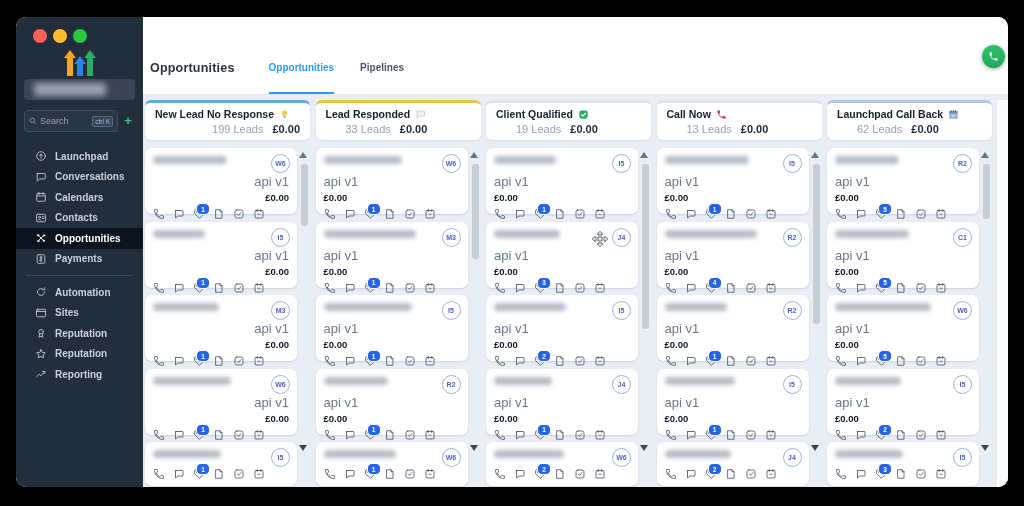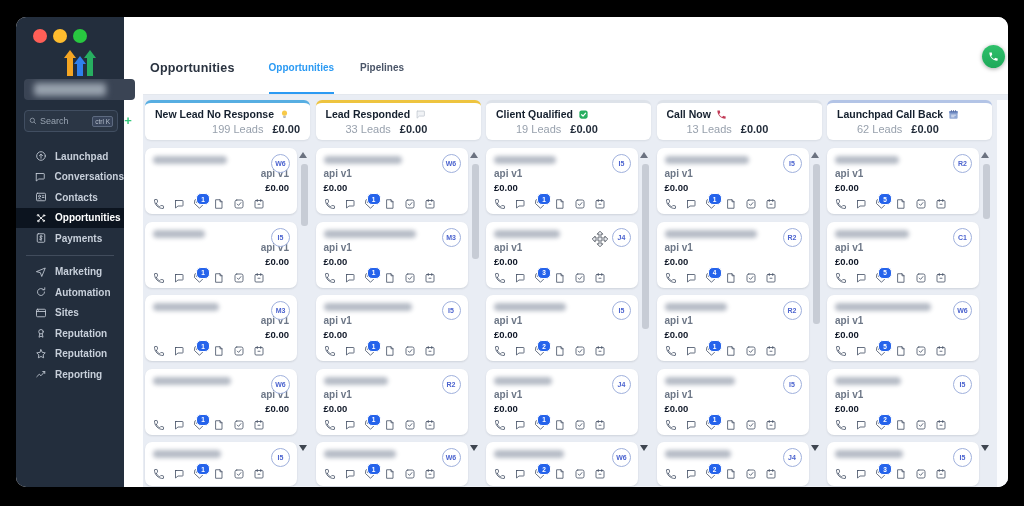--- a/index.html
+++ b/index.html
@@ -1,20 +1,20 @@
 <!DOCTYPE html>
 <html><head>
 <meta charset="utf-8">
 <style>
   html,body{margin:0;padding:0;width:1024px;height:506px;background:#000;overflow:hidden;
     font-family:"Liberation Sans","DejaVu Sans",sans-serif;-webkit-font-smoothing:antialiased;}
   .window{position:absolute;left:16px;top:17px;width:992px;height:470px;background:#fff;
     border-radius:10px;overflow:hidden;}
   
-  .sidebar{position:absolute;left:0;top:0;width:108px;height:100%;background:#232e3d;z-index:5;}
+  .sidebar{position:absolute;left:0;top:0;width:127px;height:100%;background:#232e3d;z-index:5;}
   .lights{position:absolute;left:17px;top:12px;display:flex;gap:6px;}
   .light{width:14px;height:14px;border-radius:50%;}
   .logo{position:absolute;left:44px;top:31px;width:40px;height:28px;}
   .account{position:absolute;left:8px;top:62px;width:111px;height:21px;background:#3a4454;border-radius:4px;overflow:hidden;}
   .account .blurbar{margin:4px 10px;height:13px;width:72px;background:#98a2ae;border-radius:3px;filter:blur(3px);}
   .searchrow{position:absolute;left:8px;top:94px;width:111px;height:20px;display:flex;align-items:center;gap:3px;}
   .searchbox{flex:1;height:20px;background:#2b3645;border:1px solid #414e61;border-radius:4px;
     display:flex;align-items:center;padding:0 4px;gap:3px;min-width:0;}
   .searchbox .ph{font-size:9px;color:#98a3b1;}
   .kbd{margin-left:auto;font-size:6.5px;color:#b3bcc9;border:1px solid #5d6a80;background:#38445a;
@@ -50,21 +50,21 @@
   .cicon svg{width:11px;height:11px;display:block;}
   .colmeta{font-size:11px;color:#98a1ad;margin-top:3px;margin-left:20px;}
   .colval{color:#1f2937;font-weight:700;margin-left:9px;}
   .card{position:absolute;left:0;width:152px;height:66px;background:#fff;border-radius:7px;
     box-shadow:0 1px 2px rgba(16,24,40,.12);padding:6px 8px;box-sizing:border-box;cursor:pointer;}
   .card.compact{height:44px;}
   .nameblur{height:8px;border-radius:4px;background:#b6bcc6;filter:blur(2.2px);margin-top:2px;}
   .avatar{position:absolute;right:7px;top:6px;width:17px;height:17px;border-radius:50%;
     border:1px solid #9fb0dc;color:#4b63cf;font-size:7px;font-weight:700;background:#fff;
     display:flex;align-items:center;justify-content:center;filter:blur(.4px);}
-  .apiv1{font-size:10px;color:#6d7787;margin-top:4px;font-weight:bold;}
+  .apiv1{font-size:13px;color:#6d7787;margin-top:10px;}
   .money{font-size:9.5px;font-weight:700;color:#101828;margin-top:3px;}
   .actions{display:flex;gap:8px;margin-top:5px;align-items:center;}
   .card.compact .actions{margin-top:10px;}
   .act{position:relative;display:flex;}
   .act svg{width:12px;height:12px;stroke:#4b576b;stroke-width:1.7;fill:none;stroke-linecap:round;stroke-linejoin:round;}
   .tagbadge{position:absolute;top:-5px;right:-5px;min-width:10px;height:10px;border-radius:5px;
     background:#2563eb;color:#fff;font-size:6.5px;font-weight:700;display:flex;align-items:center;
     justify-content:center;padding:0 1px;border:1px solid #fff;box-sizing:content-box;}
   .colscroll-up{position:absolute;right:3px;top:52px;width:0;height:0;
     border-left:4px solid transparent;border-right:4px solid transparent;border-bottom:6px solid #6b7280;}
@@ -121,20 +121,29 @@
             <span class="nico">
               <svg viewBox="0 0 24 24">
                 <path d="M4.5 5h15a1 1 0 011 1v9a1 1 0 01-1 1H9.5l-5 4V6a1 1 0 011-1z"></path>
               </svg>
             </span>
             <span>Conversations</span>
           </div>
           <div class="nav-item">
             <span class="nico">
               <svg viewBox="0 0 24 24">
+                <rect x="3.5" y="5" width="17" height="15.5" rx="2"></rect>
+                <path d="M8 3v4M16 3v4M3.5 10h17"></path>
+              </svg>
+            </span>
+            <span>Calendars</span>
+          </div>
+          <div class="nav-item">
+            <span class="nico">
+              <svg viewBox="0 0 24 24">
                 <rect x="3" y="4.5" width="18" height="15" rx="2"></rect>
                 <circle cx="9" cy="10.5" r="2"></circle>
                 <path d="M6.3 16.2c.6-2 4.8-2 5.4 0M14.5 9.5H18M14.5 13H18"></path>
               </svg>
             </span>
             <span>Contacts</span>
           </div>
           <div class="nav-item active">
             <span class="nico">
               <svg viewBox="0 0 24 24">
@@ -152,28 +161,20 @@
               <svg viewBox="0 0 24 24">
                 <rect x="4.5" y="3.5" width="15" height="17" rx="2"></rect>
                 <path d="M14.5 8.5c-4-2-7 1.5-3 3 4 1.3 1.5 5-2.5 3M12 6.5v11"></path>
               </svg>
             </span>
             <span>Payments</span>
           </div>
         </div>
       <div class="nav-divider"></div>
       <div id="nav-secondary">
-          <div class="nav-item">
-            <span class="nico">
-              <svg viewBox="0 0 24 24">
-                <path d="M3.5 11L20.5 4l-7 17-2.5-7z"></path>
-              </svg>
-            </span>
-            <span>Marketing</span>
-          </div>
           <div class="nav-item">
             <span class="nico">
               <svg viewBox="0 0 24 24">
                 <path d="M19 12a7 7 0 11-2.1-5"></path>
                 <path d="M19.5 3.5V7.5H15.5"></path>
               </svg>
             </span>
             <span>Automation</span>
           </div>
           <div class="nav-item">

